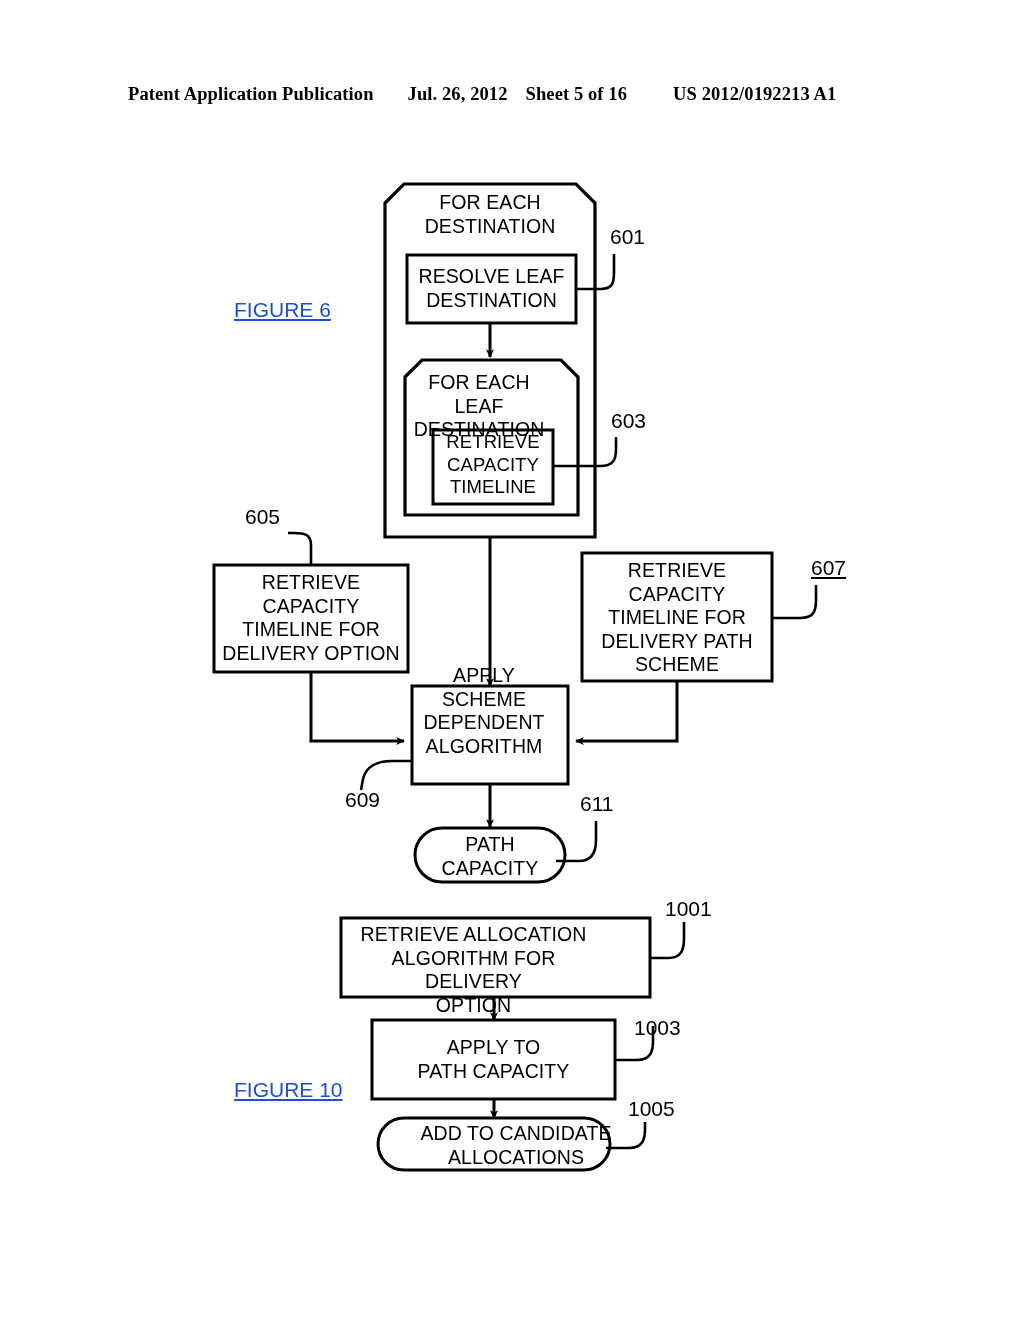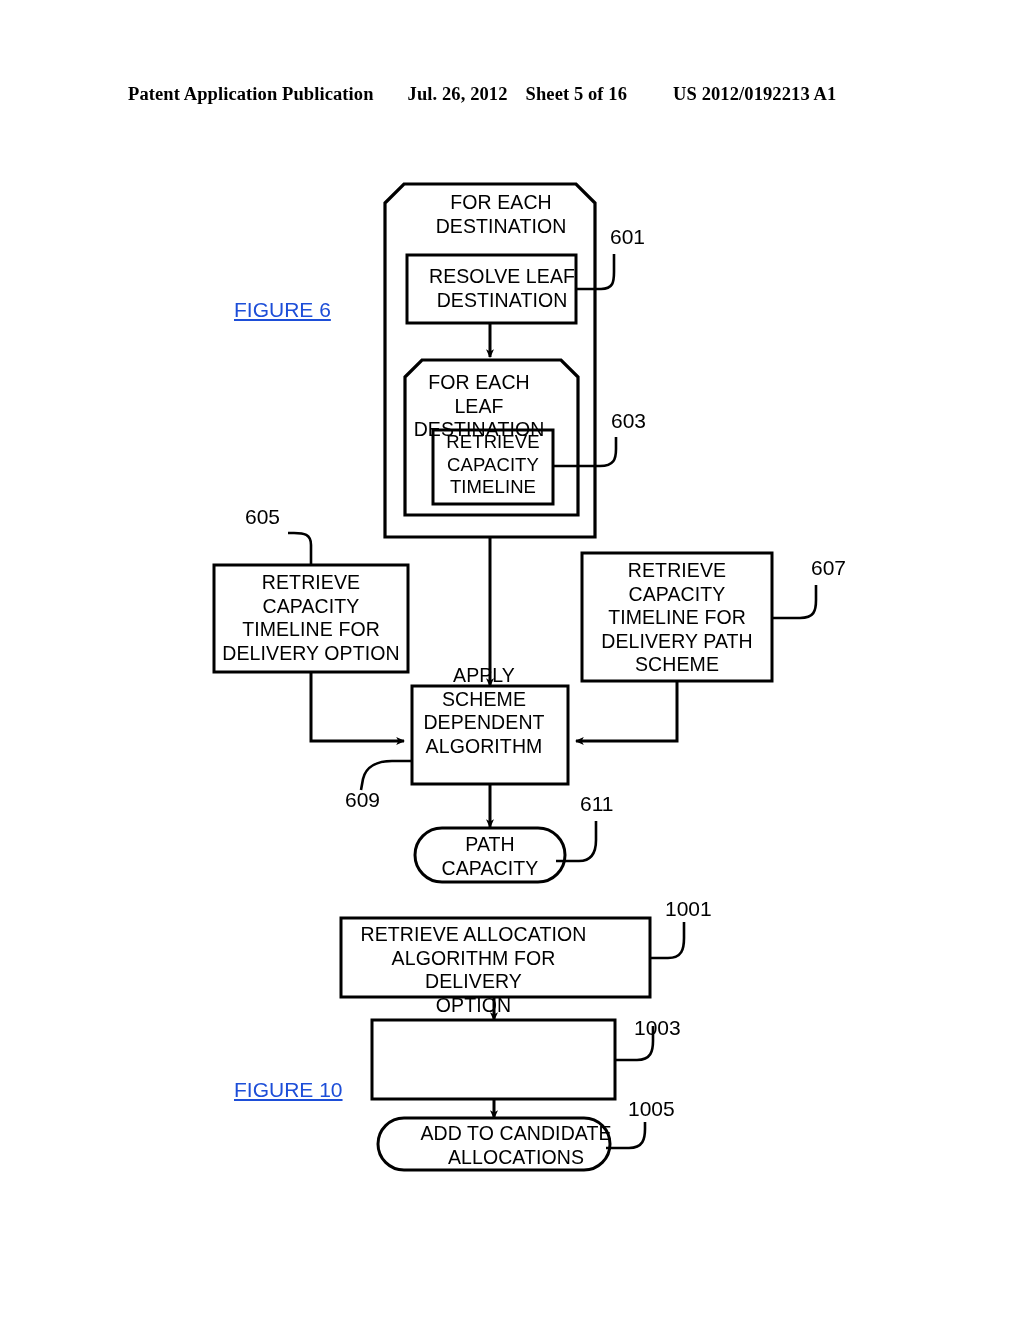--- a/index.html
+++ b/index.html
@@ -158,24 +158,24 @@
 
     <path d="M615,1060 L637,1060 C651,1060 653,1051 653,1041 L653,1026" fill="none" stroke="#000000" stroke-width="2.6"></path>
 
     <line x1="494" y1="1099" x2="494" y2="1118" stroke="#000000" stroke-width="3" marker-end="url(#arrow)"></line>
 
     <rect x="378" y="1118" width="232" height="52" rx="26" ry="26" fill="#ffffff" stroke="#000000" stroke-width="3"></rect>
 
     <path d="M606,1148 L629,1148 C643,1148 645,1139 645,1129 L645,1122" fill="none" stroke="#000000" stroke-width="2.6"></path>
   </svg>
 
-  <div class="tb" style="left:385px; top:191px; width:210px;margin-left:11px;">FOR EACH
+  <div class="tb" style="left:385px; top:191px; width:210px;">FOR EACH
 DESTINATION</div>
 
-  <div class="tb" style="left:407px; top:265px; width:190px;">RESOLVE LEAF
+  <div class="tb" style="left:407px; top:265px; width:169px;">RESOLVE LEAF
 DESTINATION</div>
 
   <div class="tb" style="left:405px; top:371px; width:148px;">FOR EACH LEAF
 DESTINATION</div>
 
   <div class="tb small" style="left:433px; top:431px; width:120px;">RETRIEVE
 CAPACITY
 TIMELINE</div>
 
   <div class="tb" style="left:214px; top:571px; width:194px;">RETRIEVE
@@ -193,28 +193,30 @@
 SCHEME
 DEPENDENT
 ALGORITHM</div>
 
   <div class="tb" style="left:415px; top:833px; width:150px;">PATH
 CAPACITY</div>
 
   <div class="ref" style="left:610px; top:226px;">601</div>
   <div class="ref" style="left:611px; top:410px;">603</div>
   <div class="ref" style="left:245px; top:506px;">605</div>
-  <div class="ref" style="left:811px; top:557px;">607</div>
+  <div class="ref" style="left:811px; top:557px;text-decoration:underline;">607</div>
   <div class="ref" style="left:345px; top:789px;">609</div>
   <div class="ref" style="left:580px; top:793px;">611</div>
 
   <div class="tb" style="left:341px; top:923px; width:265px;">RETRIEVE ALLOCATION
 ALGORITHM FOR DELIVERY
 OPTION</div>
 
+  <div class="tb" style="left:372px; top:1036px; width:243px;">APPLY TO
+PATH CAPACITY</div>
 
   <div class="tb" style="left:378px; top:1122px; width:276px;">ADD TO CANDIDATE
 ALLOCATIONS</div>
 
   <div class="ref" style="left:665px; top:898px;">1001</div>
   <div class="ref" style="left:634px; top:1017px;">1003</div>
   <div class="ref" style="left:628px; top:1098px;">1005</div>
 
   <div class="figlabel" style="left:234px; top:299px;">FIGURE 6</div>
   <div class="figlabel" style="left:234px; top:1072px;margin-top:7px;">FIGURE 10</div>

